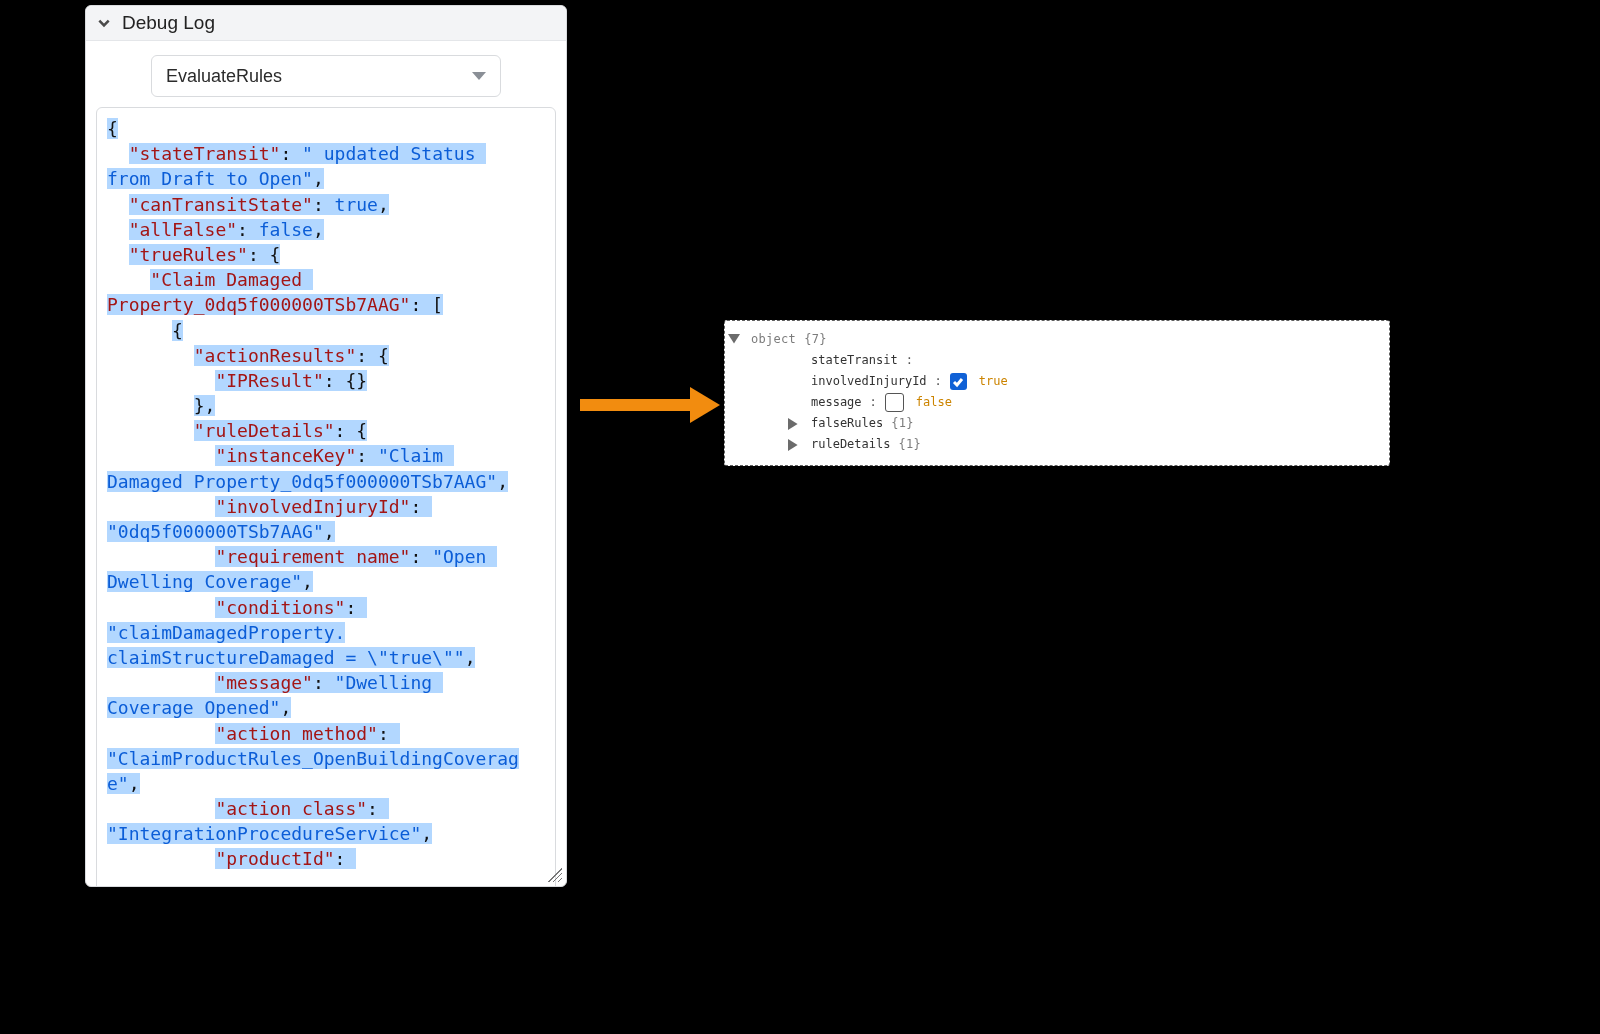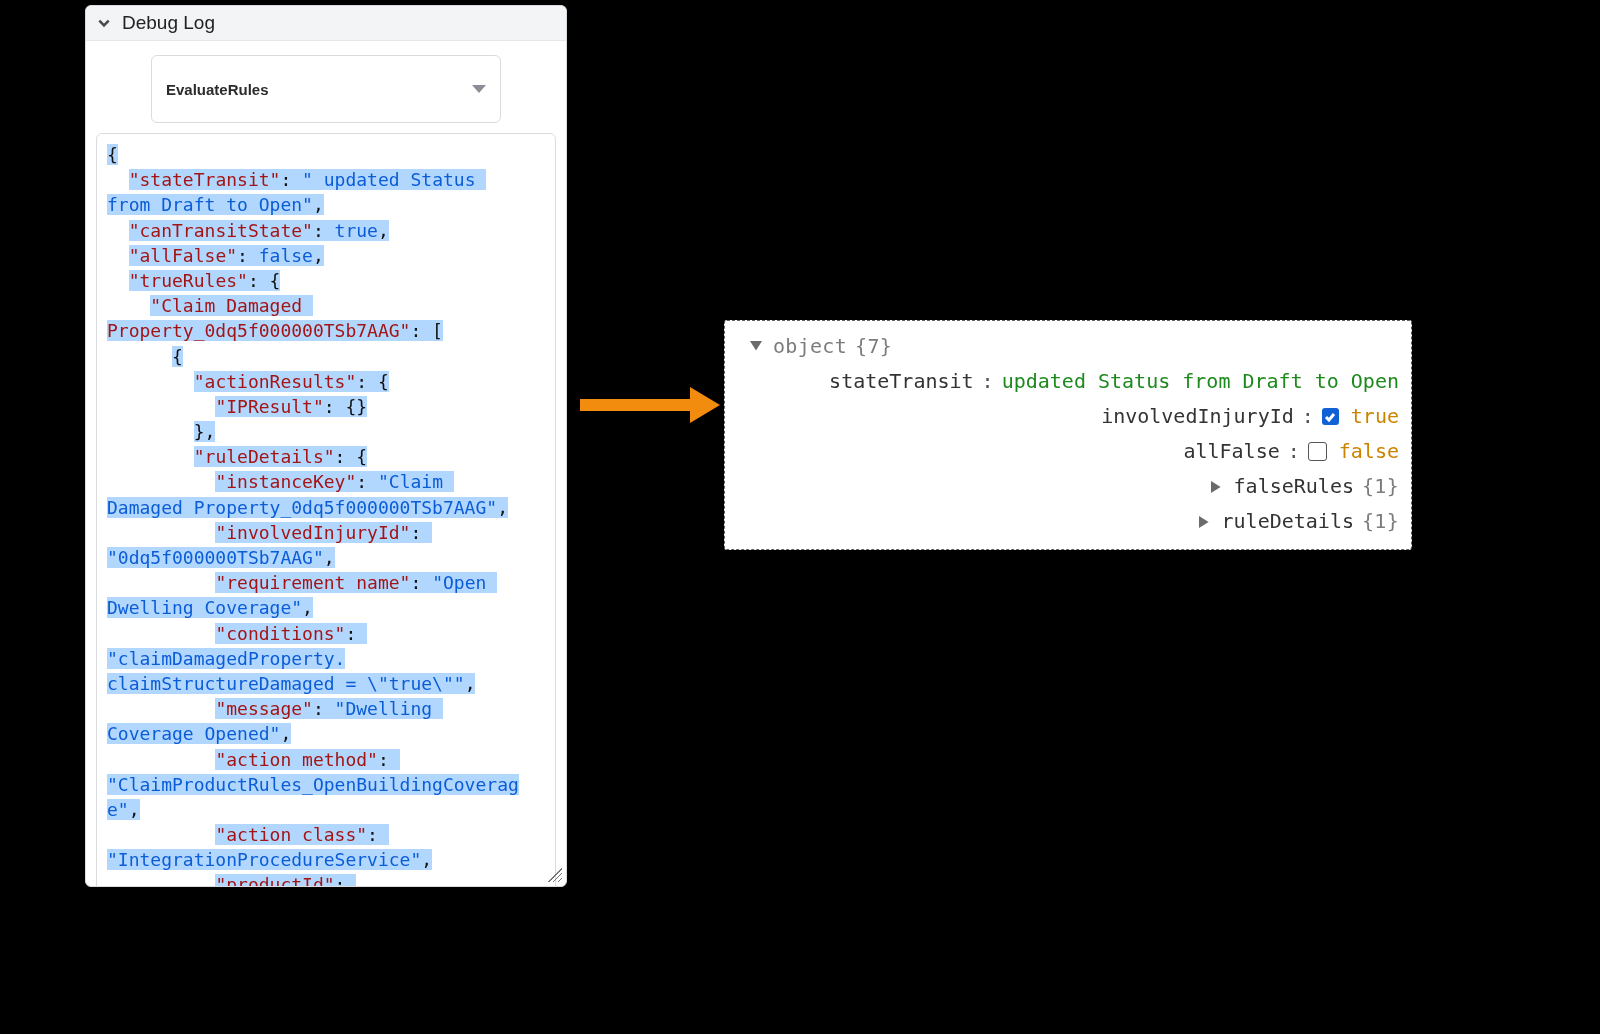--- a/index.html
+++ b/index.html
@@ -51,27 +51,26 @@
     display: flex;
     justify-content: center;
   }
   .select {
     width: 320px;
     height: 40px;
     border: 1px solid #d9dbde;
     border-radius: 6px;
     display: flex;
     align-items: center;
-    padding: 13px 14px;
+    padding: 0 14px;
     justify-content: space-between;
     color: #2b2b2b;
-    font-size: 15px;
+    font-size: 18px;
     background: #fff;
     cursor: pointer;
-    font-weight: bold;
   }
   .select .tri {
     width: 0; height: 0;
     border-left: 7px solid transparent;
     border-right: 7px solid transparent;
     border-top: 8px solid #8a8f96;
   }
 
   .json-box-wrap {
     flex: 1 1 auto;
@@ -130,33 +129,33 @@
 
   
   .tree-panel {
     position: absolute;
     left: 724px;
     top: 320px;
     width: 652px;
     background: #fff;
     border: 1px dashed #5f5f5f;
     border-radius: 3px;
-    padding: 8px 12px 10px 22px;
+    padding: 8px 12px 10px 0;
     font-family: "SFMono-Regular", Menlo, Consolas, monospace;
-    font-size: 20px;
+    font-size: 12px;
     line-height: 1.75;
   }
   .tree-row {
     display: flex;
     align-items: center;
     gap: 8px;
     white-space: nowrap;
   }
   .indent0 { padding-left: 0; }
-  .indent1 { padding-left: 60px; justify-content: flex-end; }
+  .indent1 { padding-left: 60px; }
   .toggle {
     width: 18px; display: inline-flex; justify-content: center;
     color: #6b6b6b;
   }
   .toggle svg { width: 12px; height: 12px; fill: #6b6b6b; }
   .key-dark { color: #333; }
   .obj-grey { color: #7c7c7c; letter-spacing: .3px; }
   .val-green { color: #1c8a1c; }
   .val-amber { color: #cc8400; }
   .colon { color: #555; }
@@ -210,36 +209,35 @@
         </svg>
     </span>
     <span class="obj-grey">object</span>
     <span class="obj-grey">{7}</span>
   </div>
   <div id="tree-rows">
       <div class="tree-row indent1">
         <span class="toggle"></span>
         <span class="key-dark">stateTransit</span>
         <span class="colon"> :</span>
-        <span class="val-green">  updated Status from Draft to Open</span>
       </div>
       <div class="tree-row indent1">
         <span class="toggle"></span>
         <span class="key-dark">involvedInjuryId</span>
         <span class="colon"> :</span>
         <span class="chk on">
           <svg viewBox="0 0 12 12">
             <polyline points="2,6 5,9 10,3"></polyline>
           </svg>
         </span>
         <span class="val-amber"> true</span>
       </div>
       <div class="tree-row indent1">
         <span class="toggle"></span>
-        <span class="key-dark">allFalse</span>
+        <span class="key-dark">message</span>
         <span class="colon"> :</span>
         <span class="chk off"></span>
         <span class="val-amber"> false</span>
       </div>
       <div class="tree-row indent1">
         <span class="toggle">
           <svg viewBox="0 0 10 10">
             <polygon points="0,0 8,5 0,10"></polygon>
           </svg>
         </span>

